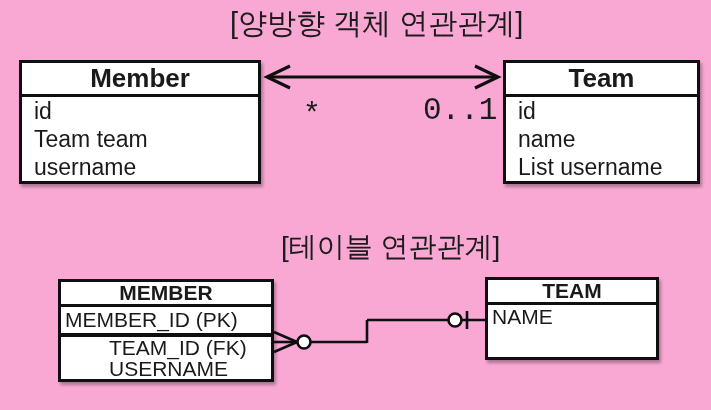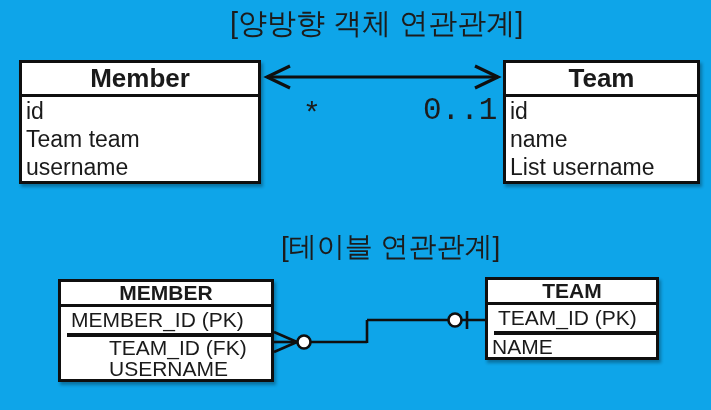--- a/index.html
+++ b/index.html
@@ -1,20 +1,20 @@
 <!DOCTYPE html>
 <html><head>
 <meta charset="utf-8">
 <style>
   html, body { margin: 0; padding: 0; background: #ffffff; }
   #canvas {
     position: relative;
     width: 711px;
     height: 410px;
-    background: #0ea5e9;
+    background: #f9a8d4;
     font-family: "Liberation Sans", "DejaVu Sans", sans-serif;
     color: #1a1a1a;
     overflow: hidden;
   }
   .diagram-title {
     position: absolute;
     white-space: nowrap;
     line-height: 1.2;
     color: #1c1c1c;
   }
@@ -33,21 +33,21 @@
     text-align: center;
     font-weight: 700;
     font-size: 26px;
     line-height: 31px;
     border-bottom: 3px solid #0f0f0f;
     white-space: nowrap;
   }
   .entity-row {
     font-size: 23px;
     line-height: 28px;
-    padding-left: 4px;
+    padding-left: 12px;
     white-space: nowrap;
   }
   .bold { font-weight: 400; }
 
   #obj-member { left: 19px;  top: 60px; width: 242px; height: 124px; }
   #obj-team   { left: 503px; top: 60px; width: 197px; height: 124px; }
 
   
   .table-box {
     position: absolute;
@@ -63,21 +63,20 @@
     line-height: 22px;
     border-bottom: 3px solid #0f0f0f;
     white-space: nowrap;
   }
   .table-pkrow {
     font-size: 21px;
     line-height: 26px;
     padding-left: 4px;
     border-bottom: 4px solid #0f0f0f;
     white-space: nowrap;
-    margin-left: 6px;
   }
   .table-row {
     font-size: 21px;
     line-height: 21px;
     padding-left: 4px;
     white-space: nowrap;
   }
   #tbl-member { left: 58px;  top: 279px; width: 216px; height: 103px; }
   #tbl-team   { left: 485px; top: 277px; width: 174px; height: 83px; }
   #tbl-member .table-row { line-height: 21px; padding-left: 48px; }
@@ -137,21 +136,20 @@
 
   <div id="tbl-member" class="table-box">
     <div class="table-header">MEMBER</div>
     <div class="table-pkrow">MEMBER_ID (PK)</div>
     <div class="table-row bold">TEAM_ID (FK)</div>
     <div class="table-row">USERNAME</div>
   </div>
 
   <div id="tbl-team" class="table-box">
     <div class="table-header">TEAM</div>
-    <div class="table-pkrow bold">TEAM_ID (PK)</div>
     <div class="table-row">NAME</div>
   </div>
 
   <svg id="connector-layer" viewBox="0 0 711 410" xmlns="http://www.w3.org/2000/svg">
 
     <g>
       <line x1="267" y1="77" x2="498" y2="77" stroke-width="3.2"></line>
       <polyline points="290,66 267,77 290,88" stroke-width="3.2"></polyline>
       <polyline points="475,66 498,77 475,88" stroke-width="3.2"></polyline>
     </g>

